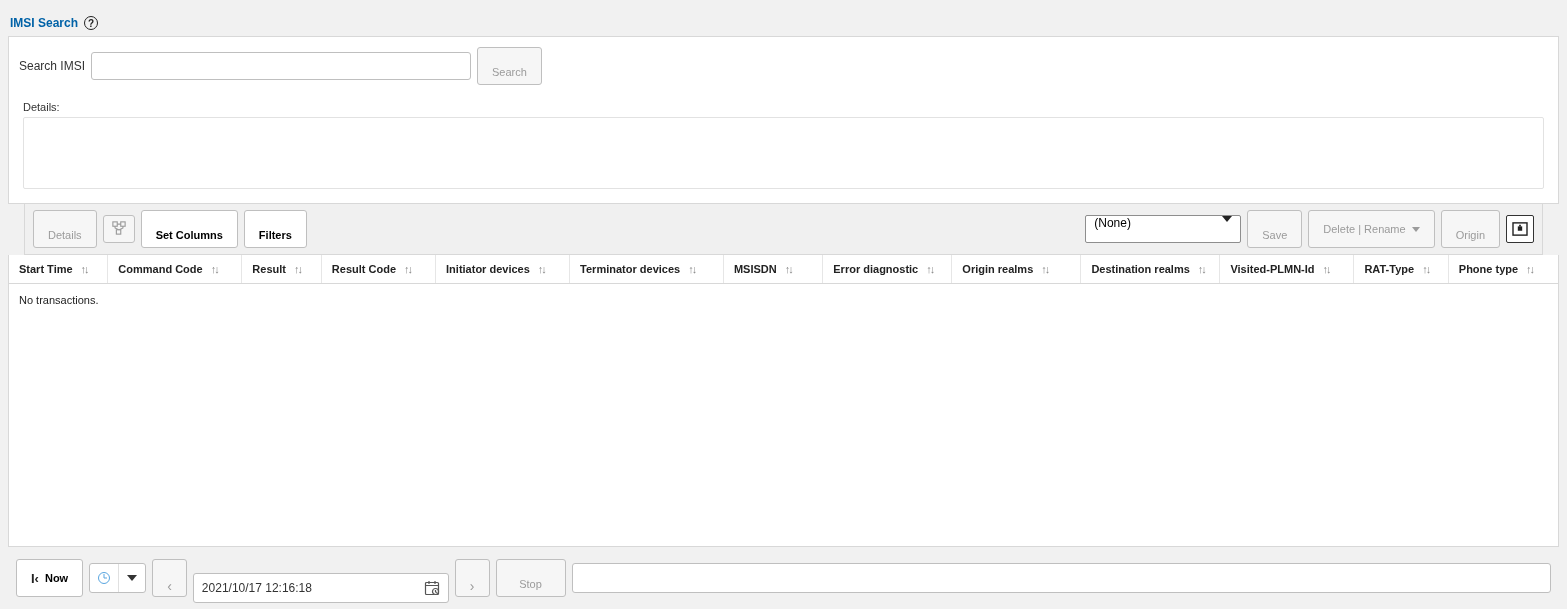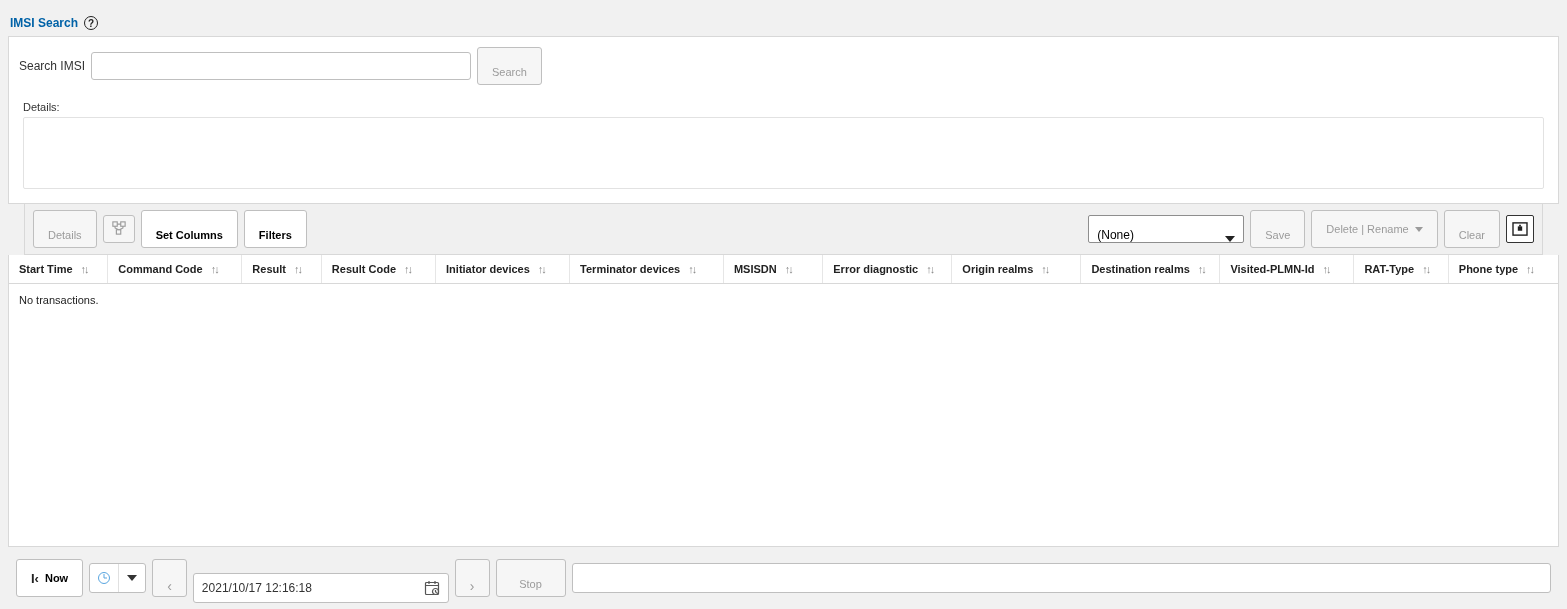--- a/index.html
+++ b/index.html
@@ -16,21 +16,21 @@
   .btn { height: 28px; padding: 18px 14px; border: 1px solid #bfbfbf; border-radius: 3px; background: #fff; font-size: 11px; cursor: pointer; }
   .btn.disabled { color: #9b9b9b; background: #f6f6f6; cursor: default; }
   .btn.small-icon { padding: 0 8px; color: #9b9b9b; }
 
   .summary-block { padding: 6px 14px 14px 14px; }
   .summary-label { font-size: 11px; color: #333; margin-bottom: 4px; }
   .summary-box { height: 72px; border: 1px solid #e2e2e2; border-radius: 2px; background: #fff; }
 
   .toolbar { background: #f0f0f0; border: 1px solid #d8d8d8; border-top: none; margin: 0 24px; padding: 6px 8px; display: flex; align-items: center; gap: 6px; }
   .toolbar .spacer { flex: 1; }
-  .select { height: 28px; width: 156px; border: 1px solid #8e8e8e; border-radius: 2px; background: #fff; display: flex; align-items: flex-end; justify-content: space-between; padding: 0 8px; font-size: 12px; cursor: pointer; }
+  .select { height: 28px; width: 156px; border: 1px solid #8e8e8e; border-radius: 2px; background: #fff; display: flex; align-items: flex-start; justify-content: space-between; padding: 0 8px; font-size: 12px; cursor: pointer; }
   .triangle-down { width: 0; height: 0; border-left: 5px solid transparent; border-right: 5px solid transparent; border-top: 6px solid #222; }
   .btn.dropdown { display:flex; align-items:center; gap:6px; }
   .btn.dropdown .tri-sm { width:0;height:0;border-left:4px solid transparent;border-right:4px solid transparent;border-top:5px solid #9b9b9b; }
   .icon-btn { width: 28px; height: 28px; border: 1px solid #333; border-radius: 2px; background:#fff; display:flex;align-items:center;justify-content:center;cursor:pointer; }
 
   .table-wrap { background:#fff; border-left:1px solid #d8d8d8; border-right:1px solid #d8d8d8; margin:0 8px; flex:1; overflow:hidden; display:flex; flex-direction:column; }
   .thead { display:flex; border-bottom:1px solid #d8d8d8; background:#fff; }
   .th { display:flex; align-items:flex-start; gap:8px; padding:8px 10px; font-size:11px; font-weight:bold; color:#222; border-right:1px solid #e6e6e6; white-space:nowrap; }
   .th:last-child { border-right:none; }
   .sort-icon { color:#888; font-size:11px; letter-spacing:-2px; }
@@ -89,21 +89,21 @@
     <div class="spacer"></div>
     <div class="select">
       <span>(None)</span>
       <span class="triangle-down"></span>
     </div>
     <button class="btn disabled">Save</button>
     <button class="btn disabled dropdown">
       <span>Delete | Rename</span>
       <span class="tri-sm"></span>
     </button>
-    <button class="btn disabled">Clear</button>
+    <button class="btn disabled">Origin</button>
     <div class="icon-btn">
       <svg width="16" height="14" viewBox="0 0 18 16" fill="none" stroke="#222" stroke-width="1.6">
         <rect x="1" y="1" width="16" height="14"></rect>
         <rect x="6.5" y="5" width="5" height="5" fill="#222" stroke="none"></rect>
         <path d="M9 3v2" stroke-width="2"></path>
       </svg>
     </div>
   </div>
 
   <div class="table-wrap">

